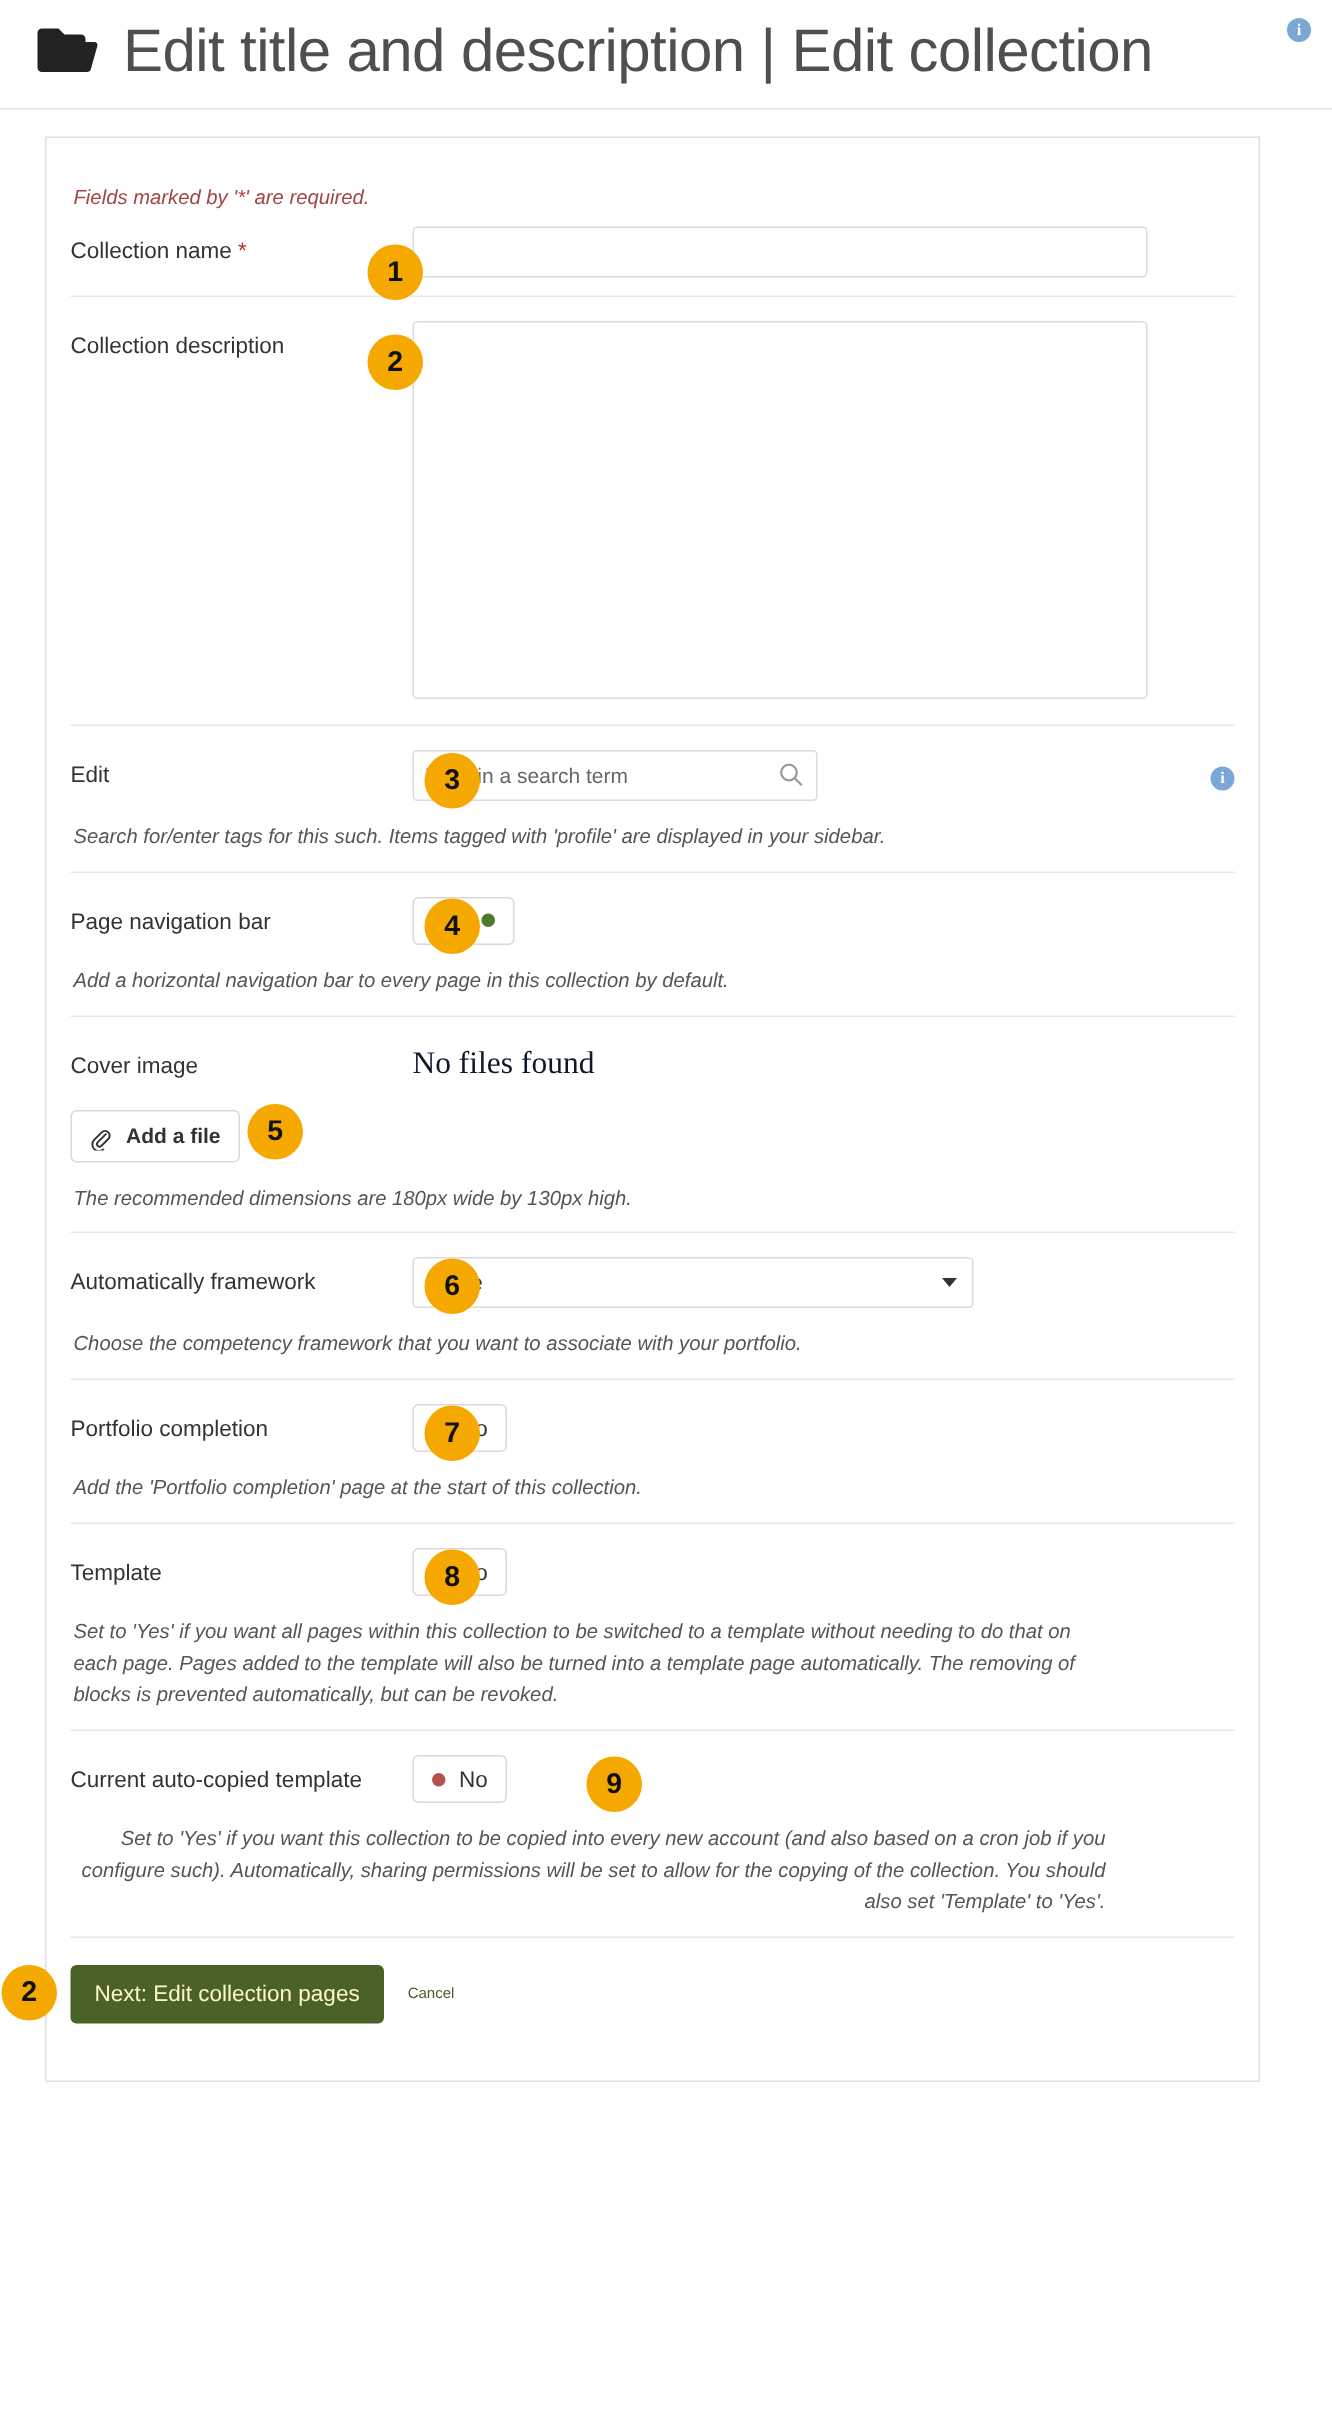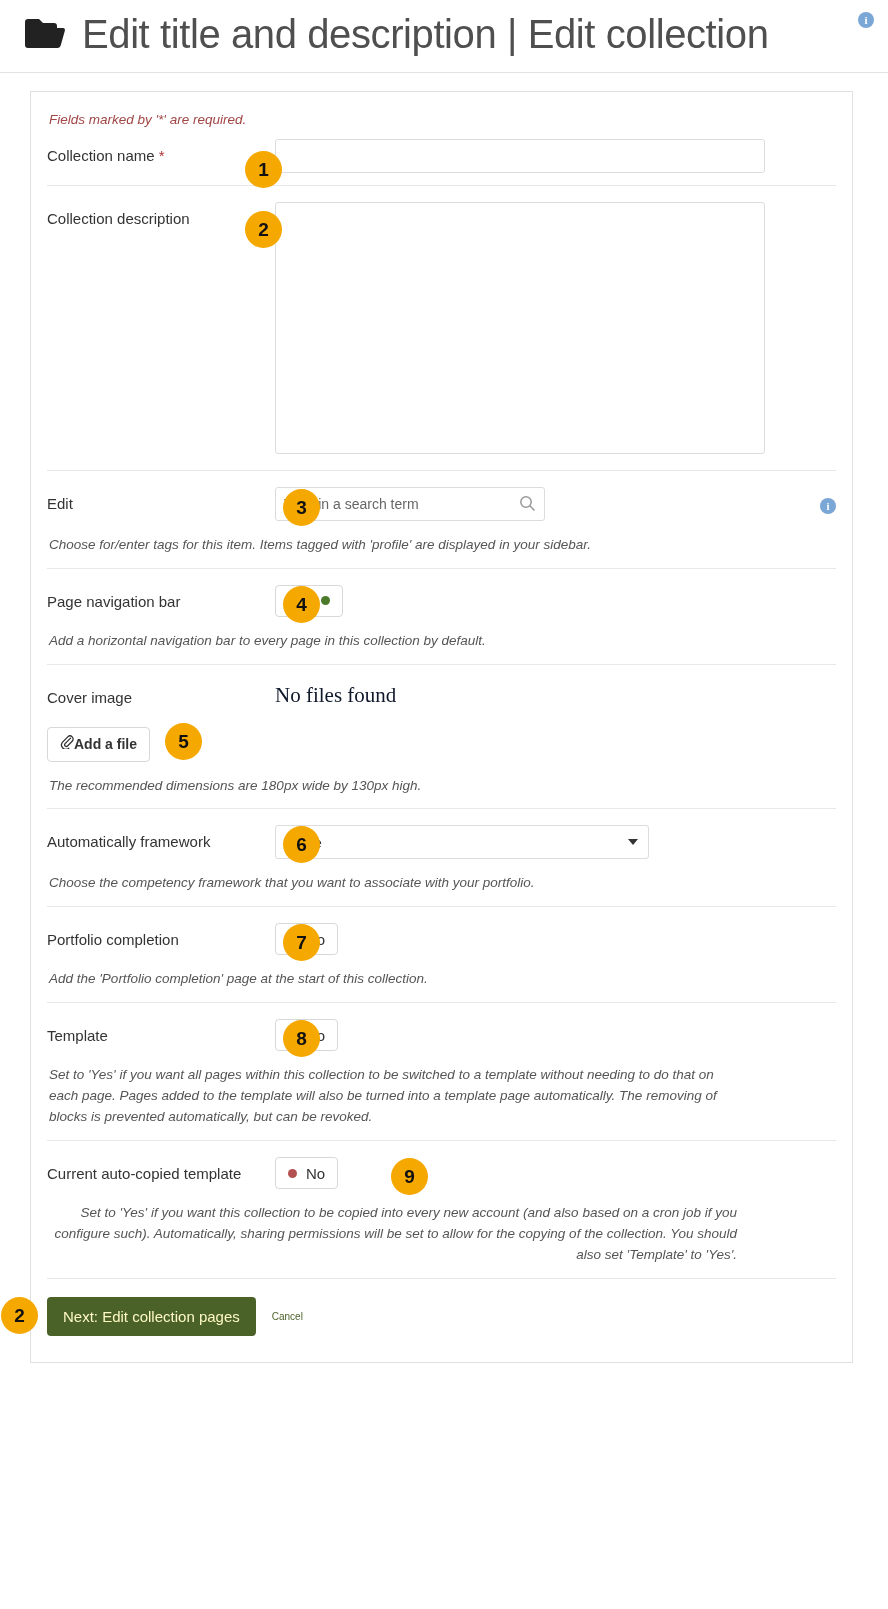--- a/index.html
+++ b/index.html
@@ -41,24 +41,24 @@
     font-size: 11px;
     font-weight: bold;
     line-height: 16px;
     text-align: center;
     font-family: "Liberation Serif", serif;
     cursor: pointer;
   }
 
   
   .panel {
-    margin: 18px 35px 0 30px;
+    margin: 18px 48px 0 30px;
     border: 1px solid #e0e0e0;
     background: #fff;
-    padding: 4px 16px;
+    padding: 16px 16px;
   }
   .required-note {
     font-style: italic;
     font-size: 13.5px;
     color: #a14545;
     padding: 16px 0 6px 2px;
   }
 
   
   .row {
@@ -159,22 +159,22 @@
   .cover-row .row-control { padding-top: 0; }
   .no-files {
     font-size: 21px;
     font-weight: 300;
     color: #0f172a;
     padding: 2px 0 0 0;
     font-family: Liberation Serif, serif;
   }
   .file-btn {
     display: inline-flex;
-    align-items: flex-start;
-    gap: 0;
+    align-items: flex-end;
+    gap: 10px;
     border: 1px solid #d8d8d8;
     border-radius: 4px;
     background: #fff;
     padding: 7px 12px;
     font-size: 14px;
     color: #333;
     cursor: pointer;
     font-weight: bold;
   }
   .clip-icon { width: 14px; height: 14px; }
@@ -298,21 +298,21 @@
               <circle cx="7" cy="7" r="5.2" fill="none" stroke="#999" stroke-width="1.5"></circle>
               <line x1="10.8" y1="10.8" x2="15.5" y2="15.5" stroke="#999" stroke-width="1.5"></line>
             </svg>
           </span>
         </div>
         <div class="tags-info">
           <span class="info-badge">i</span>
         </div>
       </div>
     </div>
-    <div class="help-text">Choose for/enter tags for this item. Items tagged with 'profile' are displayed in your sidebar.</div>
+    <div class="help-text">Search for/enter tags for this such. Items tagged with 'profile' are displayed in your sidebar.</div>
     <div class="badge" style="left:236px; top:18px;">3</div>
   </div>
 
   <div class="row">
     <div class="row-main">
       <div class="row-label">Page navigation bar</div>
       <div class="row-control">
         <div class="switch">
           <span>Yes</span>
           <span class="dot on"></span>

